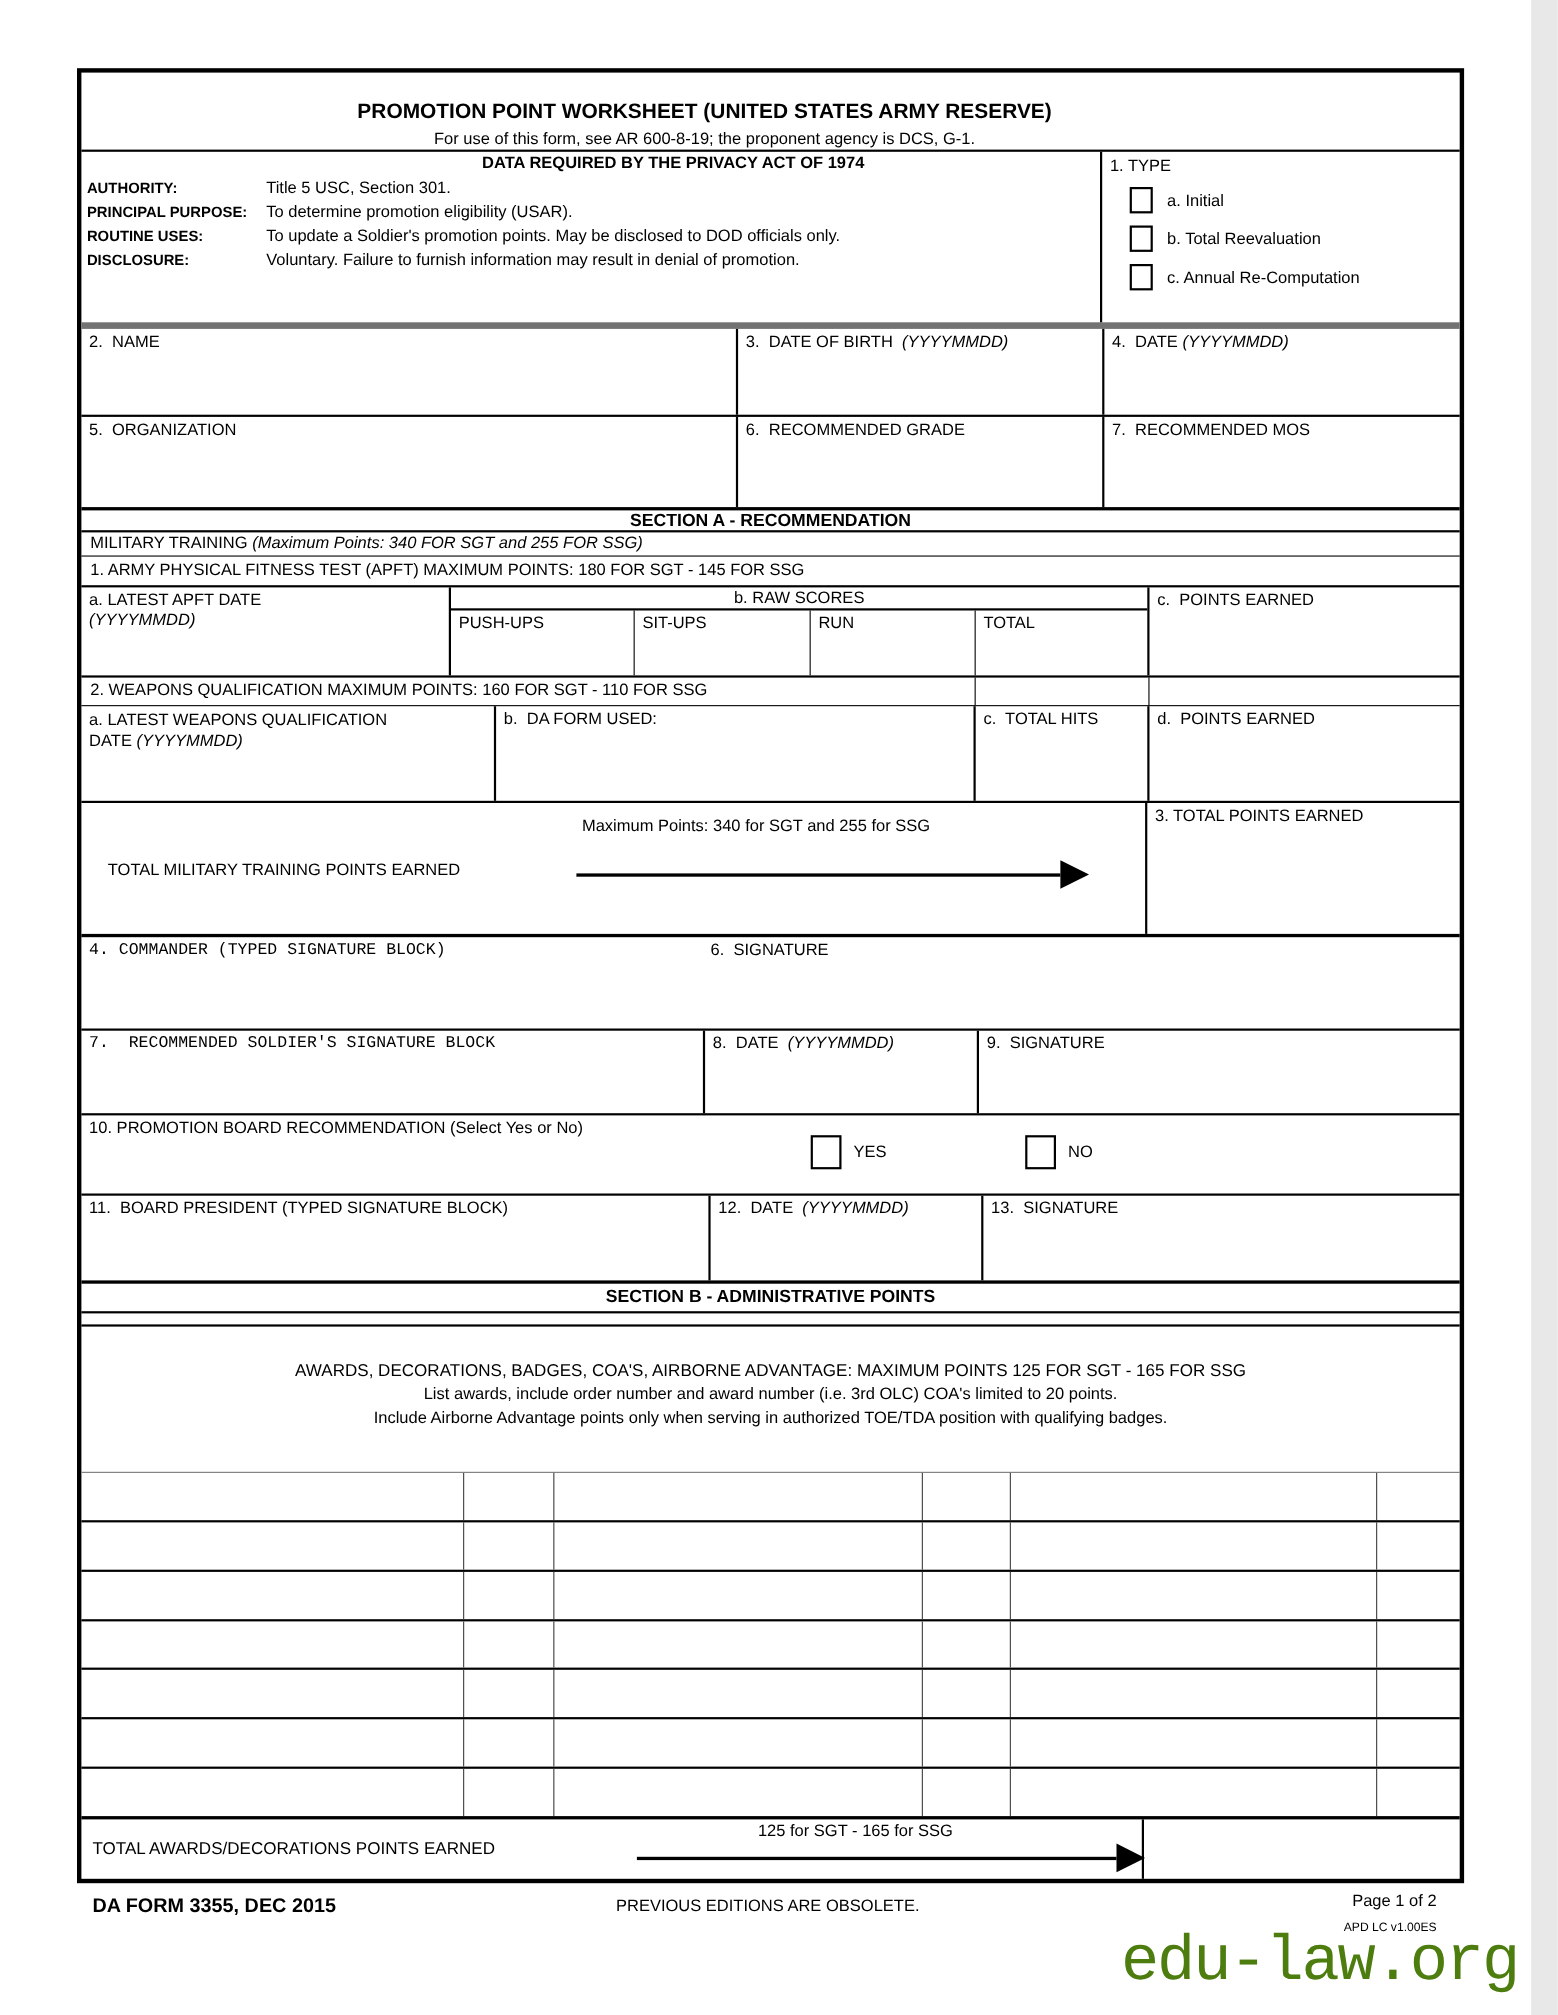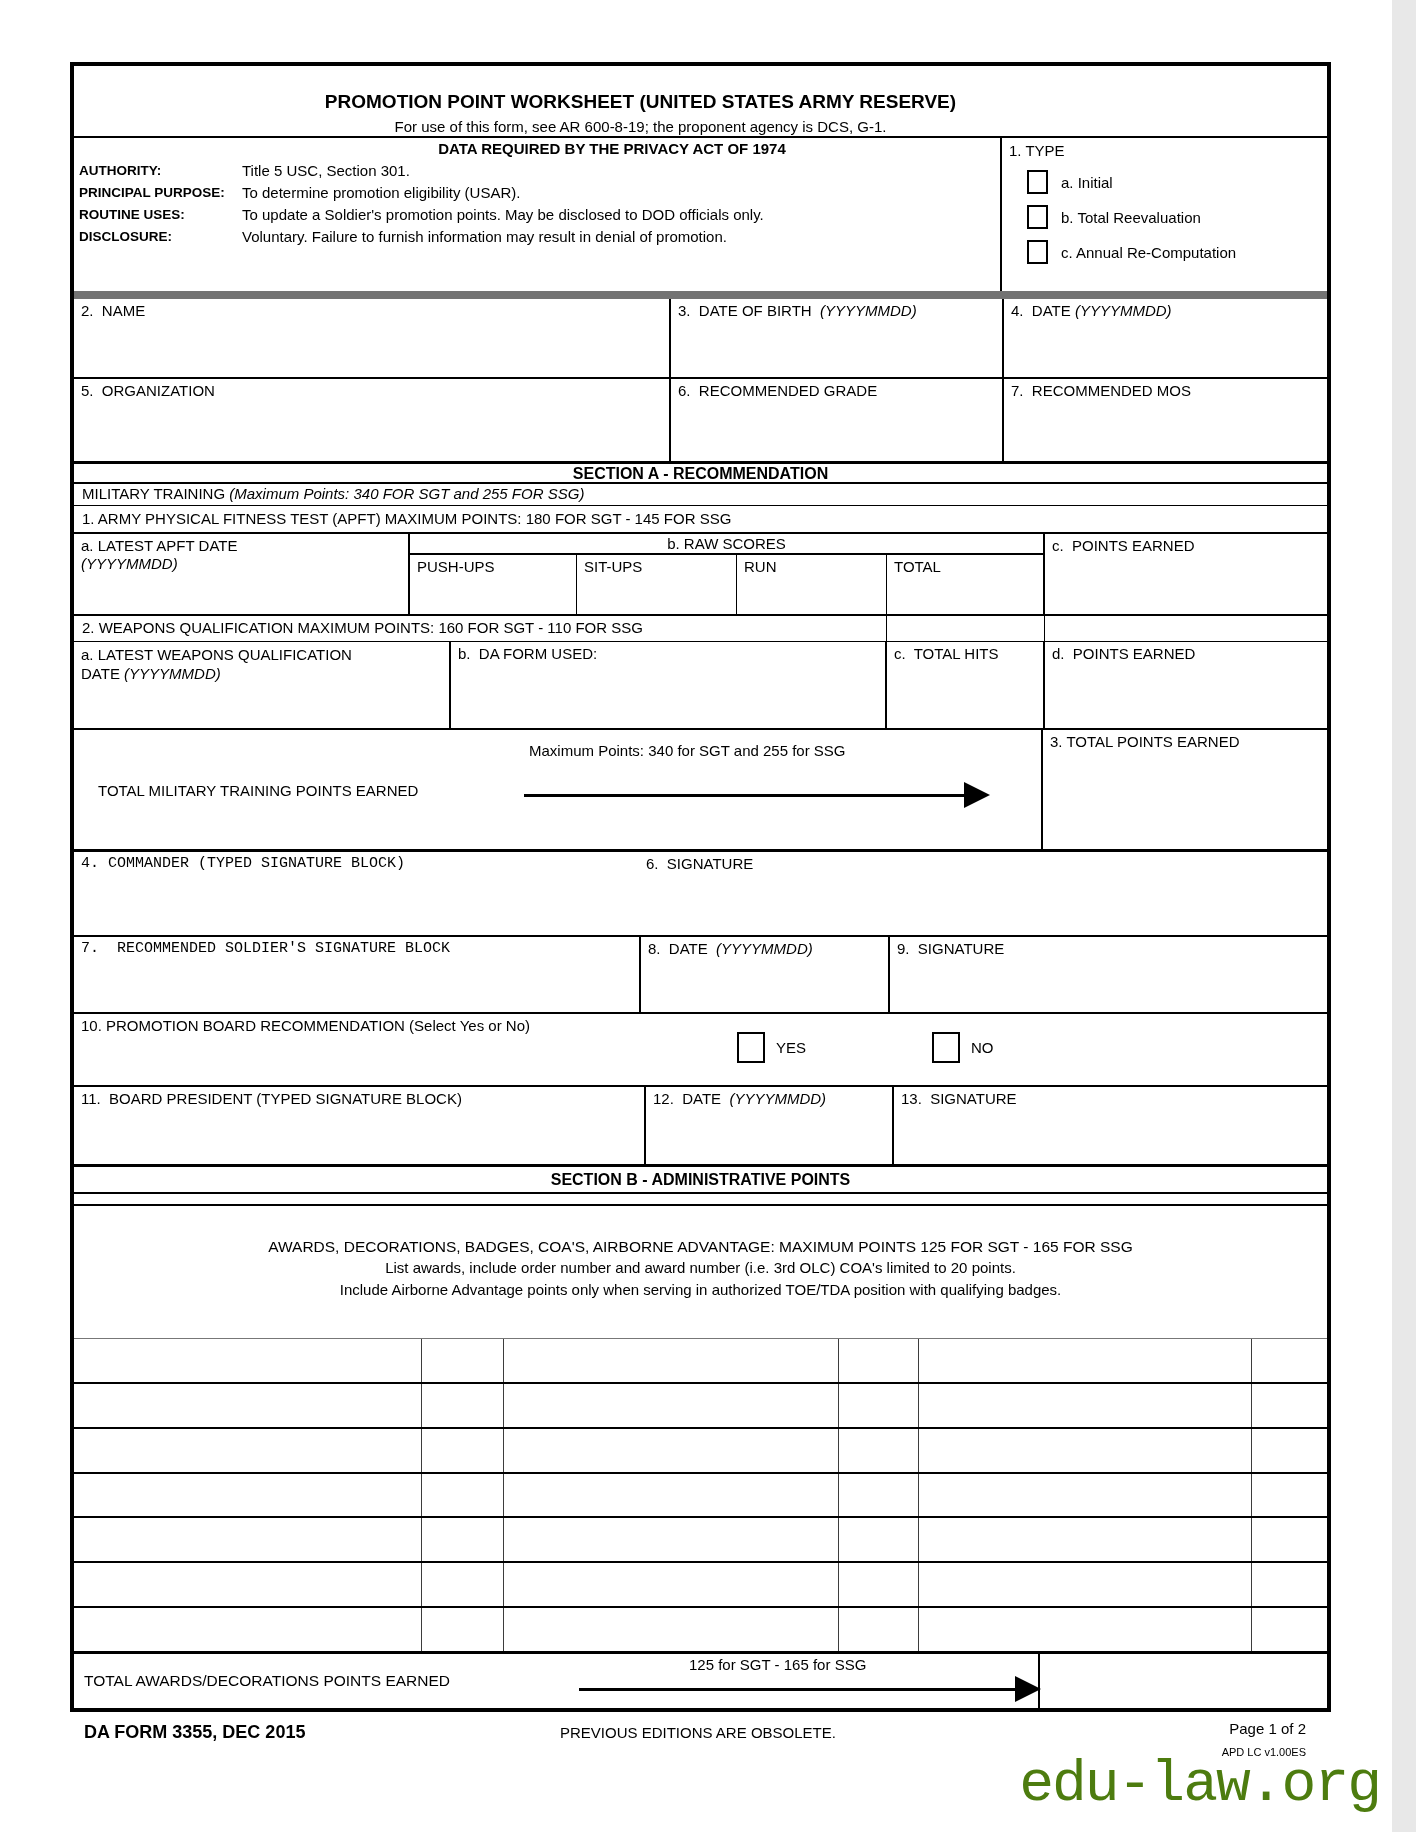--- a/index.html
+++ b/index.html
@@ -11,21 +11,21 @@
   .band{position:relative;width:100%;}
   .it{font-style:italic;}
   .flabel{font-size:15px;line-height:18px;padding:3px 0 0 7px;white-space:pre-wrap;}
 
   
   .band-title{height:72px;border-bottom:2px solid #000;text-align:center;padding-right:120px;}
   .title-main{font-size:19px;font-weight:bold;padding-top:25px;}
   .title-sub{font-size:15px;padding-top:5px;}
 
   
-  .band-privacy{height:161px;border-bottom:8px solid #737373;display:flex;}
+  .band-privacy{height:161px;border-bottom:6px solid #737373;display:flex;}
   .priv-left{width:928px;border-right:2px solid #000;padding:2px 0 0 0;}
   .priv-head{font-size:15px;font-weight:bold;text-align:center;padding-left:150px;}
   .priv-row{display:flex;margin-top:5px;}
   .priv-lab{width:168px;font-size:13.5px;font-weight:bold;padding-left:5px;line-height:17px;}
   .priv-val{font-size:15px;line-height:17px;flex:1;}
   .type-box{flex:1;padding:4px 0 0 7px;}
   .type-title{font-size:15px;}
   .type-opt{display:flex;align-items:center;margin:11px 0 0 18px;}
   .cbx{width:21px;height:24px;border:2px solid #000;background:#fff;margin-right:13px;}
   .type-opt-label{font-size:15px;}

